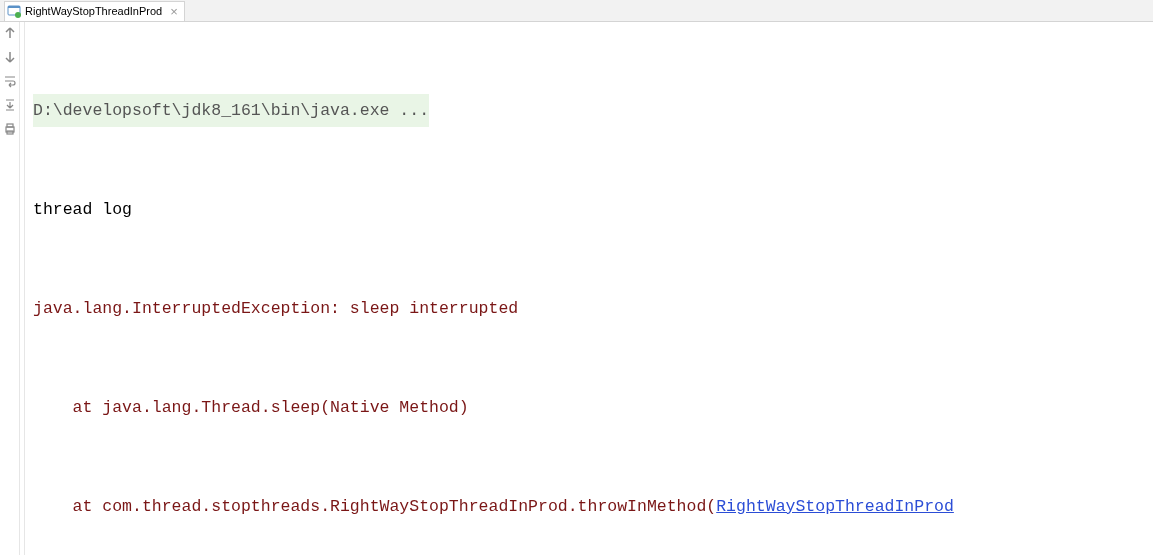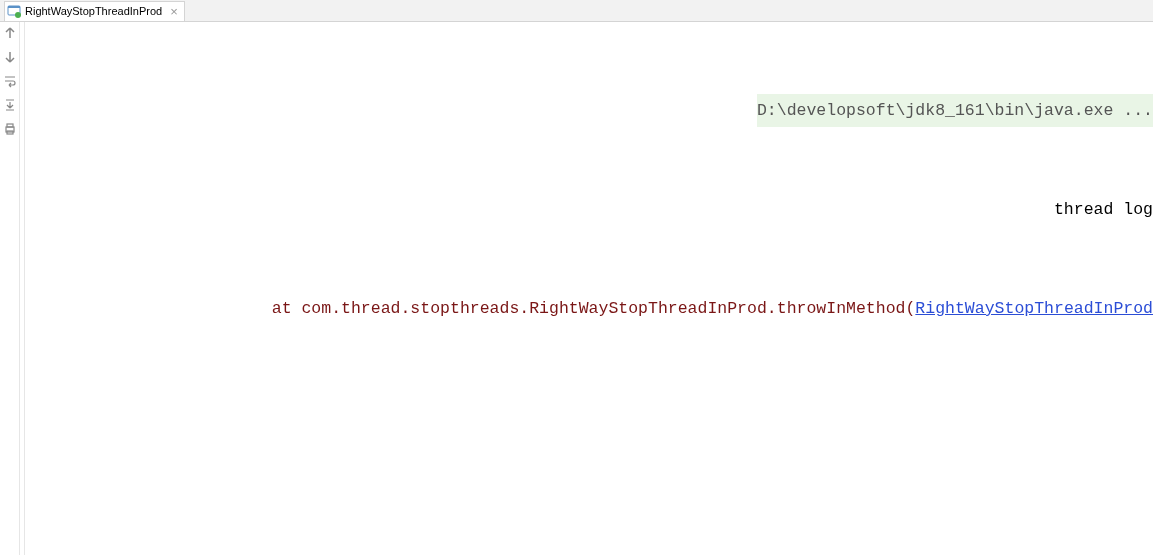--- a/index.html
+++ b/index.html
@@ -42,21 +42,20 @@
     .close-x {
       color: #999;
       font-size: 13px;
       line-height: 1;
       margin-left: 4px;
       cursor: pointer;
     }
     .main {
       display: flex;
       height: calc(100% - 22px);
-      text-align: right;
     }
     .gutter {
       width: 20px;
       border-right: 1px solid #e6e6e6;
       display: flex;
       flex-direction: column;
       align-items: center;
       padding-top: 4px;
       gap: 10px;
       background: #fff;
@@ -143,20 +142,22 @@
           <rect x="3" y="5" width="8" height="5" stroke="#888" stroke-width="1.2" fill="none"></rect>
           <rect x="4" y="2" width="6" height="3" stroke="#888" stroke-width="1.2" fill="none"></rect>
           <rect x="4" y="9" width="6" height="3" stroke="#888" stroke-width="1.2" fill="none"></rect>
         </svg>
     </span>
   </div>
   <div class="divider"></div>
   <div class="console">
     <div class="console-line"><span class="cmd-line">D:\developsoft\jdk8_161\bin\java.exe ...</span></div>
     <div class="console-line">thread log</div>
+    <div class="console-line err">java.lang.InterruptedException: sleep interrupted</div>
+    <div class="console-line err"><span class="indent"></span><span>at </span><span>java.lang.Thread.sleep(Native Method)</span></div>
     <div class="console-line err"><span class="indent"></span><span>at </span><span>com.thread.stopthreads.RightWayStopThreadInProd.throwInMethod(</span><span class="link-blue">RightWayStopThreadInProd</span></div>
     
     
     
     
     
     
     
     
     

